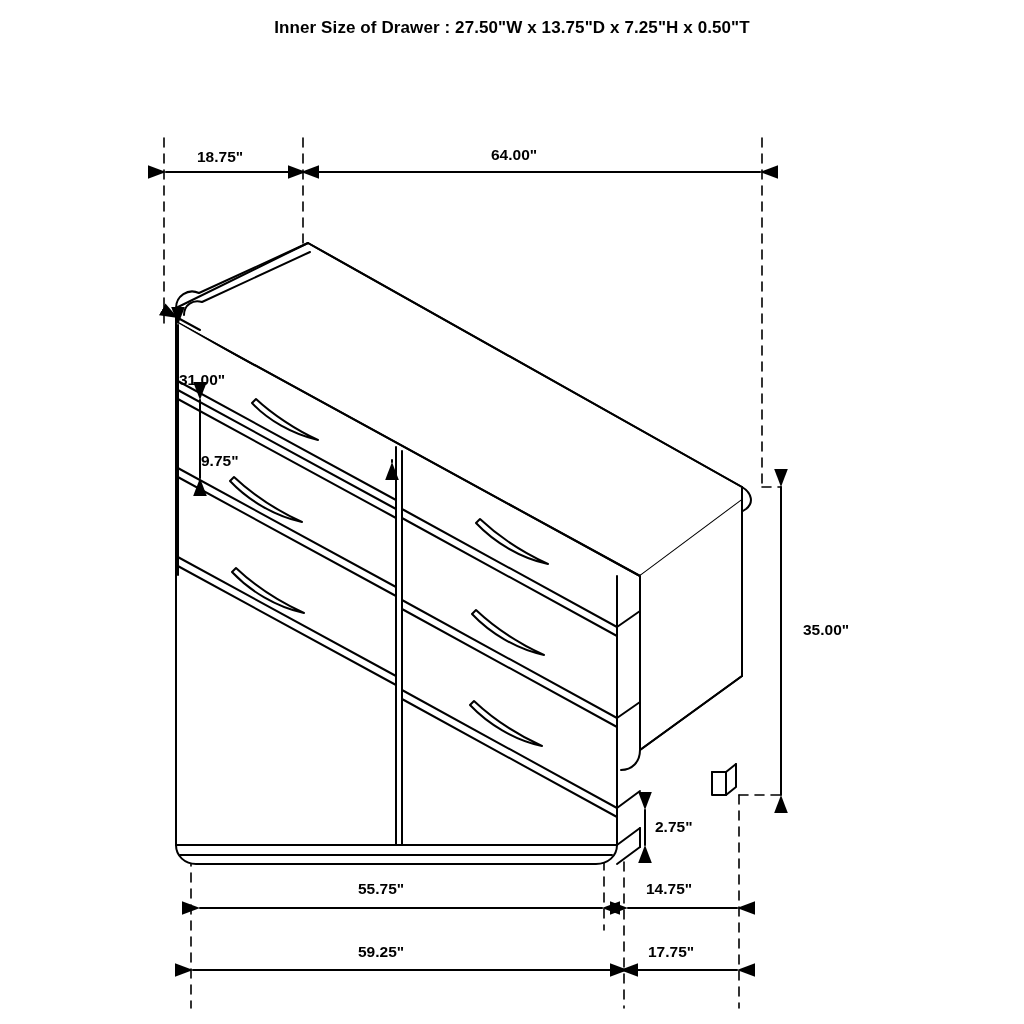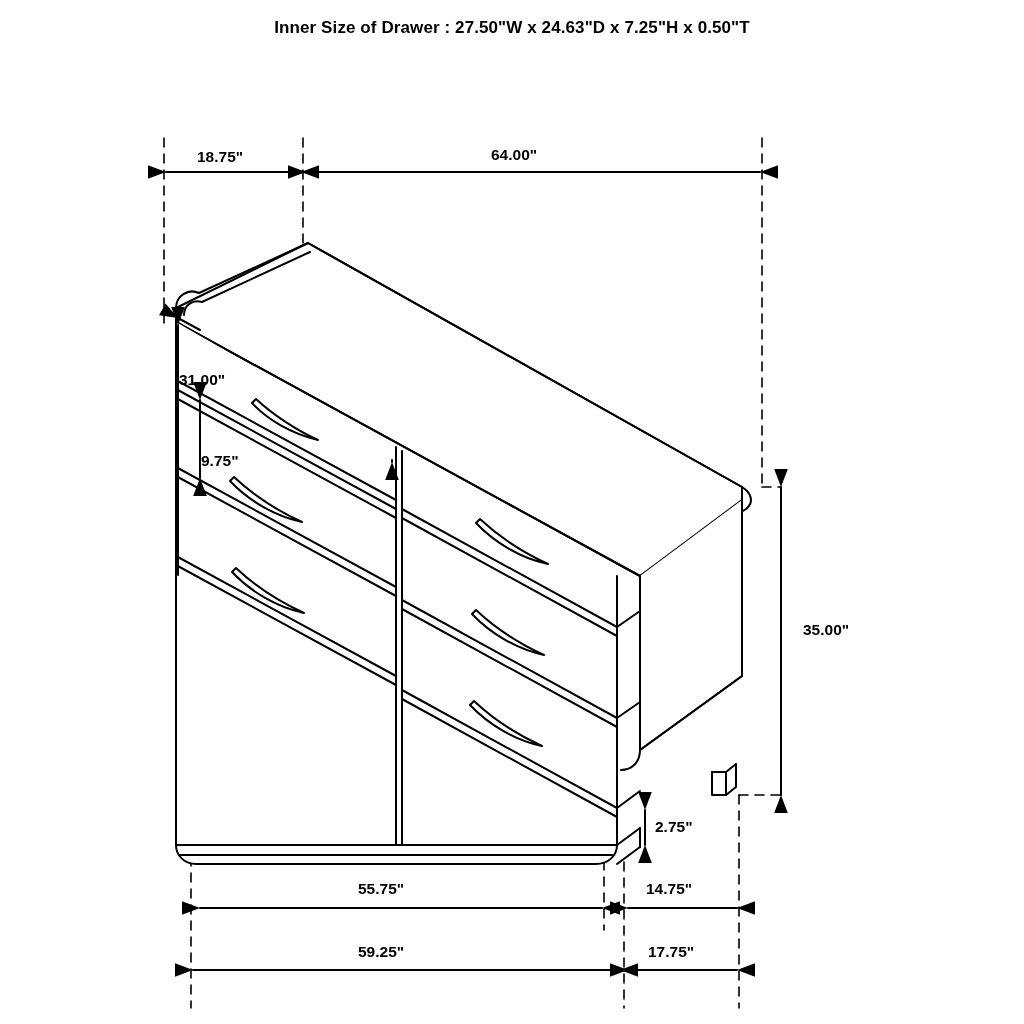--- a/index.html
+++ b/index.html
@@ -43,21 +43,21 @@
     font-weight: bold;
     color: #000;
     white-space: nowrap;
   }
 </style>
 </head>
 <body>
 
 <div id="stage">
 
-  <div class="title">Inner Size of Drawer : 27.50"W x 24.63"D x 7.25"H x 0.50"T</div>
+  <div class="title">Inner Size of Drawer : 27.50"W x 13.75"D x 7.25"H x 0.50"T</div>
 
   <svg id="drawing" viewBox="0 0 1024 1024">
     <g fill="none" stroke="#000" stroke-width="2" stroke-linejoin="round" stroke-linecap="round">
 
       <g stroke-dasharray="9 7" stroke-width="1.6">
 
         <line x1="164" y1="138" x2="164" y2="330"></line>
 
         <line x1="303" y1="138" x2="303" y2="243"></line>
 

